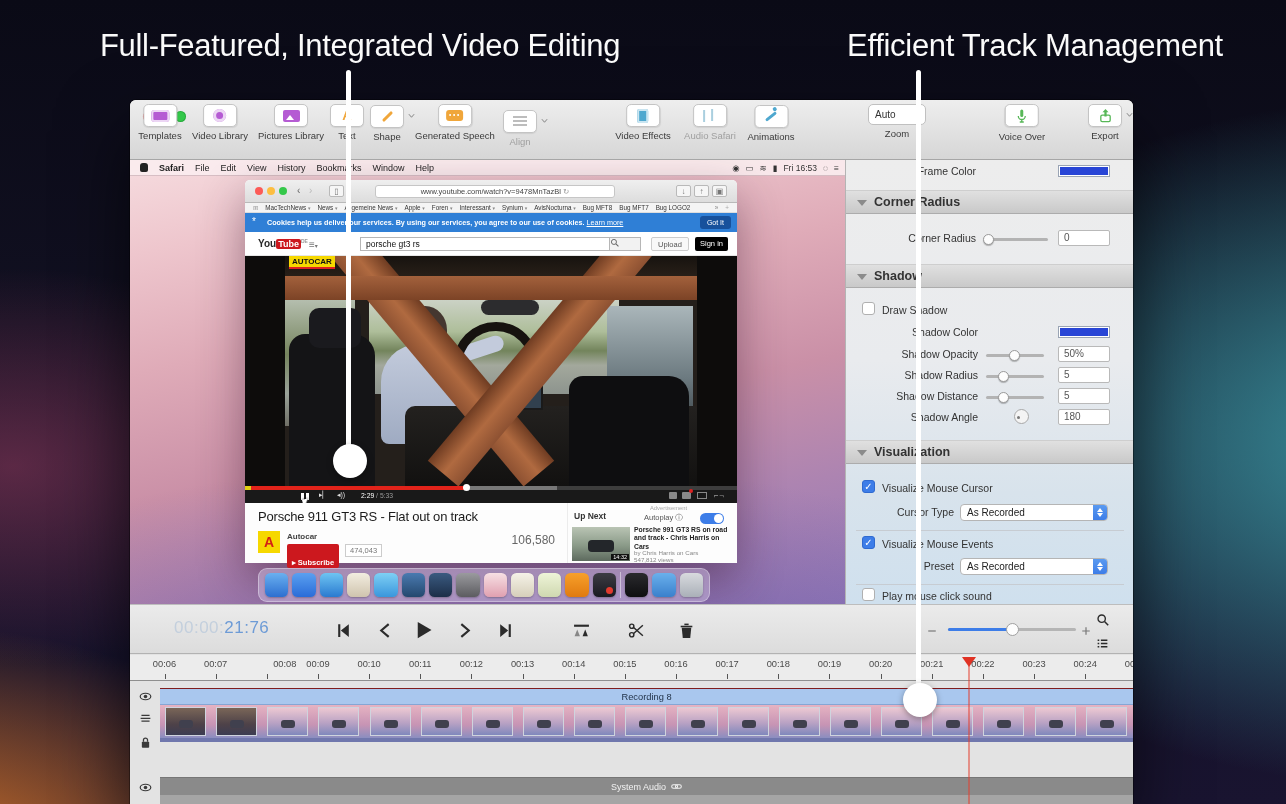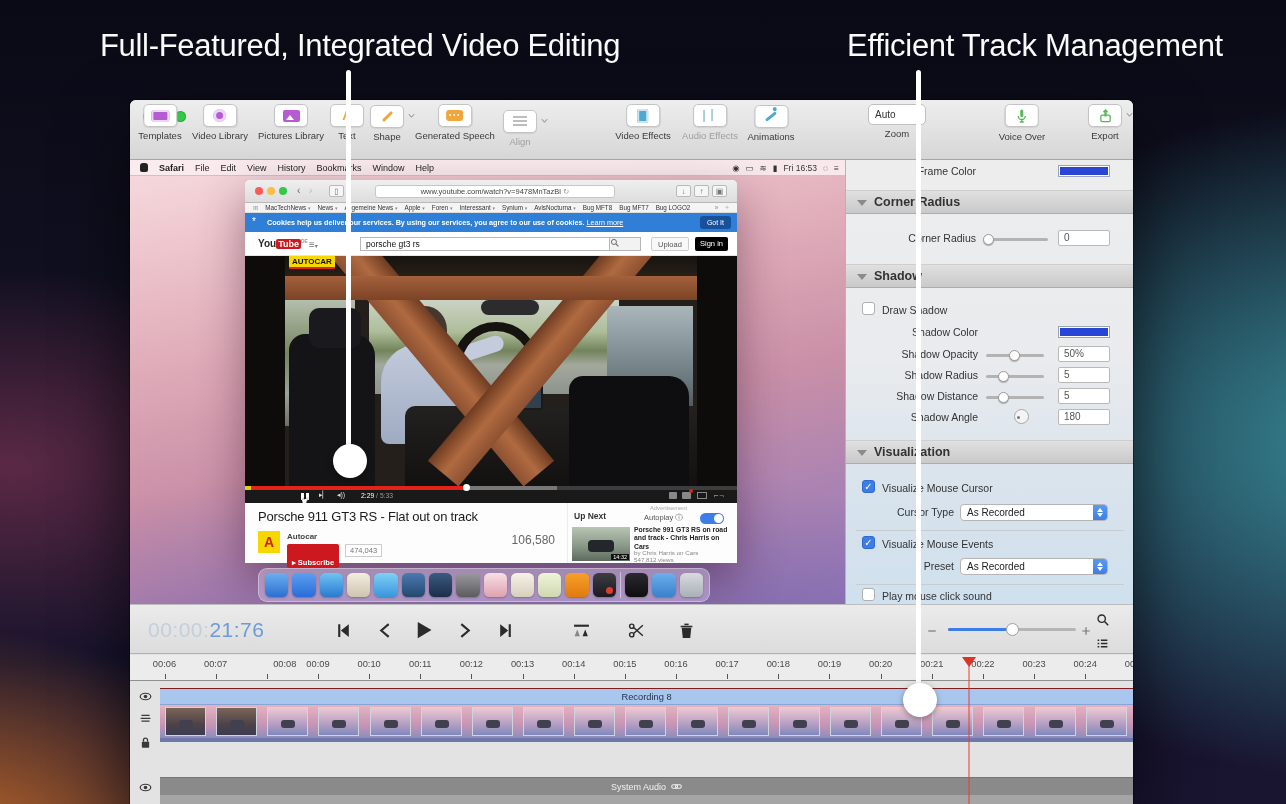--- a/index.html
+++ b/index.html
@@ -71,21 +71,21 @@
 .chklabel{position:absolute;font-size:10.5px;color:#333;text-align:left}
 .sel{position:absolute;height:17px;background:#fff;border:1px solid #b5b5b5;border-radius:4px;font-size:10px;color:#222;line-height:15px;padding-left:6px}
 .sel .stp{position:absolute;right:0;top:0;width:14px;height:15px;background:linear-gradient(#5a9af0,#3d7de8);border-radius:0 3px 3px 0}
 .sel .stp:before{content:"";position:absolute;left:4px;top:3px;border-left:3px solid transparent;border-right:3px solid transparent;border-bottom:4px solid #fff}
 .sel .stp:after{content:"";position:absolute;left:4px;bottom:3px;border-left:3px solid transparent;border-right:3px solid transparent;border-top:4px solid #fff}
 .idiv{position:absolute;left:10px;width:268px;height:1px;background:#c7ccd2}
 .dial{position:absolute;width:15px;height:15px;border-radius:50%;background:#f4f4f4;border:1px solid #a8a8a8}
 .dial:before{content:"";position:absolute;left:2px;top:6px;width:3px;height:3px;border-radius:50%;background:#777}
 
 .transport{position:absolute;left:0;top:504px;width:100%;height:50px;background:linear-gradient(#ebebeb,#dcdcdc);border-top:1px solid #bdbdbd;border-bottom:1px solid #b2b2b2}
-.tc{position:absolute;left:18px;top:13px;font-size:21px;letter-spacing:.5px}
+.tc{position:absolute;left:44px;top:13px;font-size:17px;letter-spacing:.5px}
 .tbtn{position:absolute;color:#2b2b2b}
 .ruler{position:absolute;left:0;top:555px;width:100%;height:26px;background:#ececec;border-bottom:1px solid #8f8f8f;overflow:hidden}
 .rtick{position:absolute;top:4px;transform:translateX(-50%);font-size:9.3px;color:#4a4a4a}
 .rmark{position:absolute;bottom:1px;width:1px;height:5px;background:#555}
 .phead{position:absolute;top:2px;width:0;height:0;border-left:7px solid transparent;border-right:7px solid transparent;border-top:10px solid #e03224;transform:translateX(-50%)}
 .redline{position:absolute;width:2px;background:rgba(228,62,45,.5);z-index:5}
 .tracksreg{position:absolute;left:0;top:581px;width:100%;height:123px;background:#e3e3e3}
 .tik{position:absolute;left:9px;color:#3a3a3a}
 .band{position:absolute;left:30px;right:0;top:7px;height:17px;background:#a9c7ee;border-top:1px solid #7f1d1d;border-bottom:1px solid #86a6d4;text-align:center;font-size:9.3px;color:#23344a;line-height:16px}
 .strip{position:absolute;left:30px;right:0;top:24px;height:33px;background:linear-gradient(180deg,#e6b3c2 0%,#c794b4 60%,#8b8ec0 100%);overflow:hidden}
@@ -143,21 +143,21 @@
                 <svg width="7" height="7" viewBox="0 0 16 16" fill="currentColor" style="color:currentColor;display:block">
                   <path d="M5 2l7 6-7 6" fill="none" stroke="currentColor" stroke-width="2"></path>
                 </svg>
               </span>
             </span><div class="tb-label">Align</div></div>
           <div class="tb-item" style="left: 513px;"><span class="tb-btn">
               <i style="display:block;width:11px;height:14px;background:#4fa8cf;border-radius:2px;box-shadow:inset 0 0 0 2px rgba(255,255,255,.7)"></i>
             </span><div class="tb-label">Video Effects</div></div>
           <div class="tb-item dis" style="left: 580px;"><span class="tb-btn">
               <i style="display:block;width:2.5px;height:12px;background:#aacfdf;box-shadow:4px 2px 0 -1px #aacfdf,8px -1px 0 0 #aacfdf,12px 3px 0 -1px #aacfdf;margin-right:12px"></i>
-            </span><div class="tb-label">Audio Effects</div></div>
+            </span><div class="tb-label">Audio Safari</div></div>
           <div class="tb-item" style="left: 641px;"><span class="tb-btn">
               <i style="display:block;width:13px;height:3px;background:#4fa8cf;transform:rotate(-38deg);border-radius:2px;position:relative">
                 <b style="position:absolute;right:-3px;top:-4px;width:4px;height:4px;background:#4fa8cf;border-radius:50%"></b>
               </i>
             </span><div class="tb-label">Animations</div></div>
           <div class="tb-item" style="left: 767px;"><span class="zoom-dd">Auto<span class="st">▲<br>▼</span></span><div class="tb-label">Zoom</div></div>
           <div class="tb-item" style="left: 892px;"><span class="tb-btn">
               <svg width="16" height="16" viewBox="0 0 16 16" fill="currentColor" style="color:#57b757;display:block">
                 <rect x="6.5" y="1.5" width="3" height="7.5" rx="1.5"></rect>
                 <path d="M4.5 8a3.5 3.5 0 007 0M8 11.5V14M6 14h4" fill="none" stroke="currentColor" stroke-width="1.3"></path>

